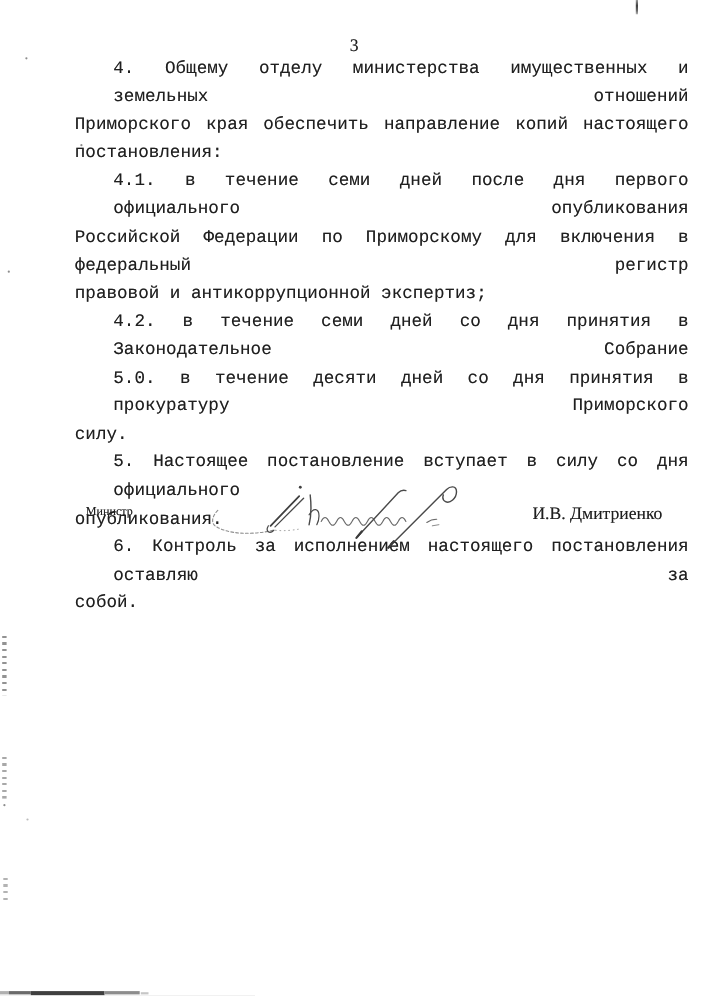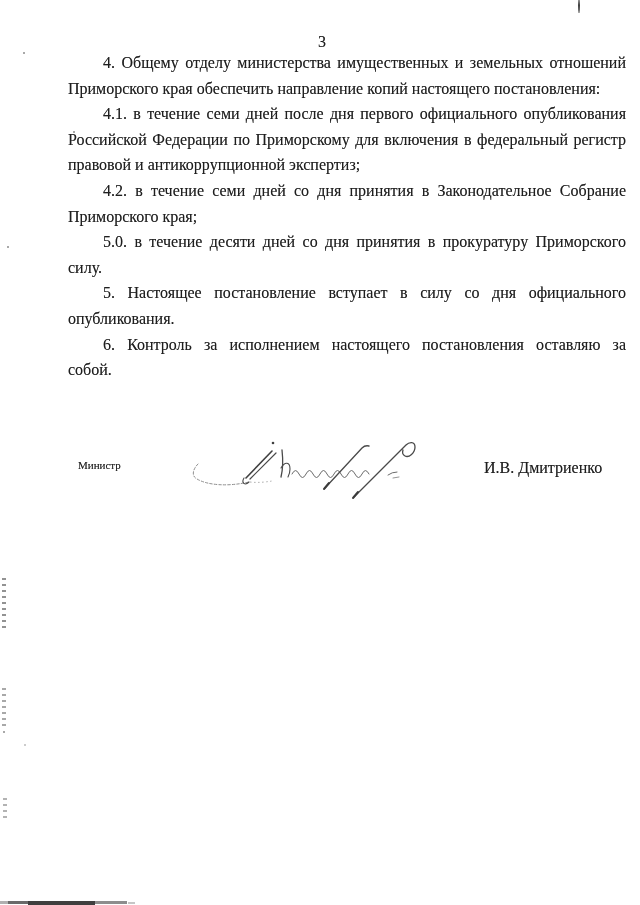--- a/index.html
+++ b/index.html
@@ -19,20 +19,21 @@
     font-size:16px;
     text-align:center;
     text-shadow:0 0 .4px rgba(0,0,0,.45);
   }
   .body{
     position:absolute;
     left:68px;top:50px;
     width:558px;
     font-size:16px;
     text-shadow:0 0 .4px rgba(0,0,0,.45);
+    font-family:Liberation Mono, monospace;
   }
   .paragraph{margin:0;padding:0;}
   .line{
     line-height:25.6px;
     text-align:justify;
     text-align-last:justify;
     white-space:normal;
   }
   .line.first{padding-left:35px;}
   .line.last{text-align-last:left;}
@@ -80,21 +81,20 @@
         <div class="line first">4. Общему отделу министерства имущественных и земельных отношений</div>
         <div class="line last">Приморского края обеспечить направление копий настоящего постановления:</div>
       </div>
       <div class="paragraph">
         <div class="line first">4.1. в течение семи дней после дня первого официального опубликования</div>
         <div class="line">Российской Федерации по Приморскому для включения в федеральный регистр</div>
         <div class="line last">правовой и антикоррупционной экспертиз;</div>
       </div>
       <div class="paragraph">
         <div class="line first">4.2. в течение семи дней со дня принятия в Законодательное Собрание</div>
-        <div class="line last">Приморского края;</div>
       </div>
       <div class="paragraph">
         <div class="line first">5.0. в течение десяти дней со дня принятия в прокуратуру Приморского</div>
         <div class="line last">силу.</div>
       </div>
       <div class="paragraph">
         <div class="line first">5. Настоящее постановление вступает в силу со дня официального</div>
         <div class="line last">опубликования.</div>
       </div>
       <div class="paragraph">

